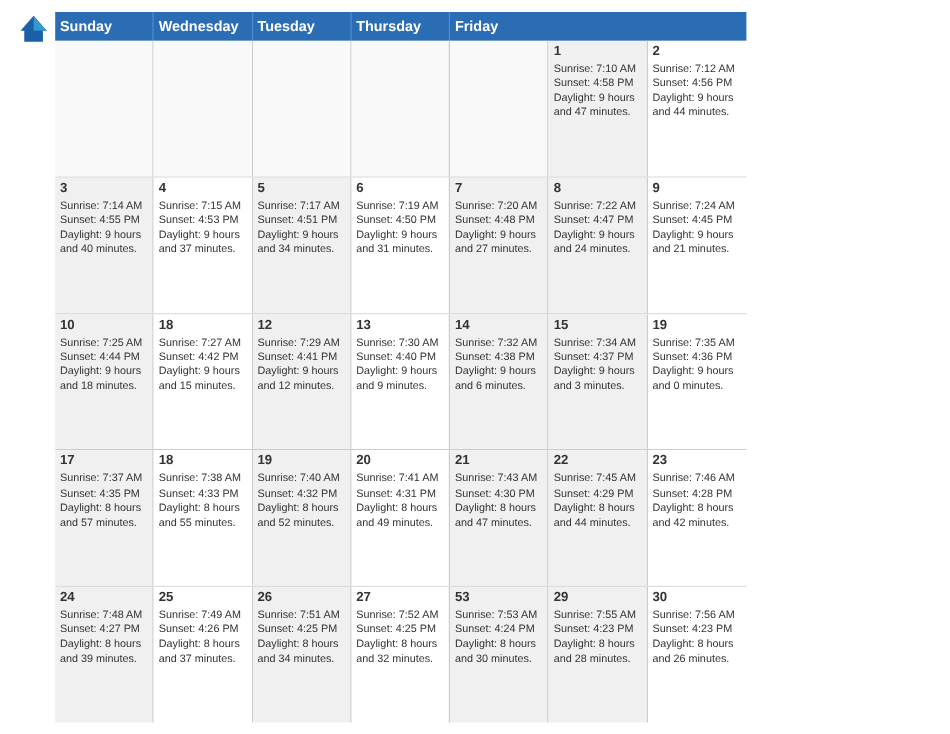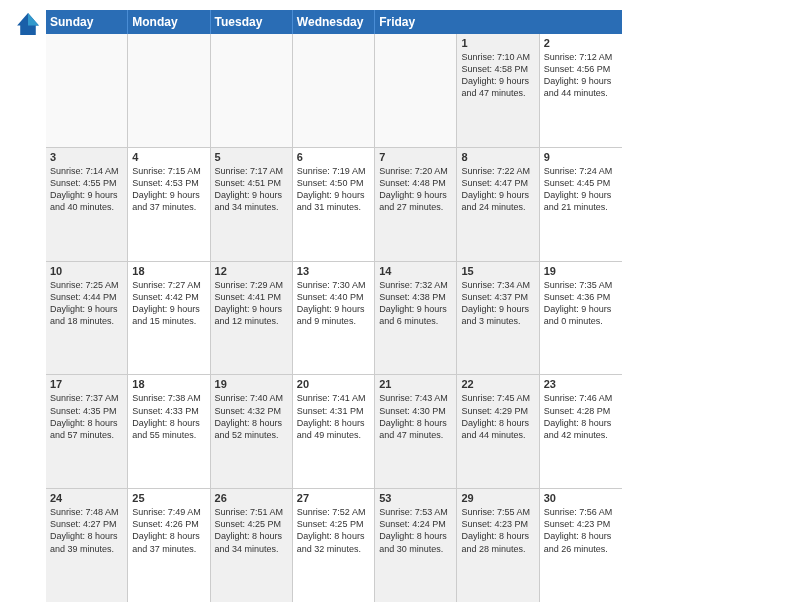--- a/index.html
+++ b/index.html
@@ -123,23 +123,23 @@
     </div>
     <div class="title-block">
       <div class="month-title"></div>
       <div class="subtitle"></div>
     </div>
   </div>
 
   <div class="calendar">
     <div class="cal-header">
     <div class="cal-header-cell">Sunday</div>
-        <div class="cal-header-cell">Monday</div>
+        <div class="cal-header-cell">Wednesday</div>
         <div class="cal-header-cell">Tuesday</div>
-        <div class="cal-header-cell">Wednesday</div>
+        <div class="cal-header-cell">Thursday</div>
         <div class="cal-header-cell">Friday</div>
       </div>
     <div class="cal-body">
     <div class="cal-row">
           <div class="cal-cell empty"></div>
           <div class="cal-cell empty"></div>
           <div class="cal-cell empty"></div>
           <div class="cal-cell empty"></div>
           <div class="cal-cell empty"></div>
           <div class="cal-cell shaded">

